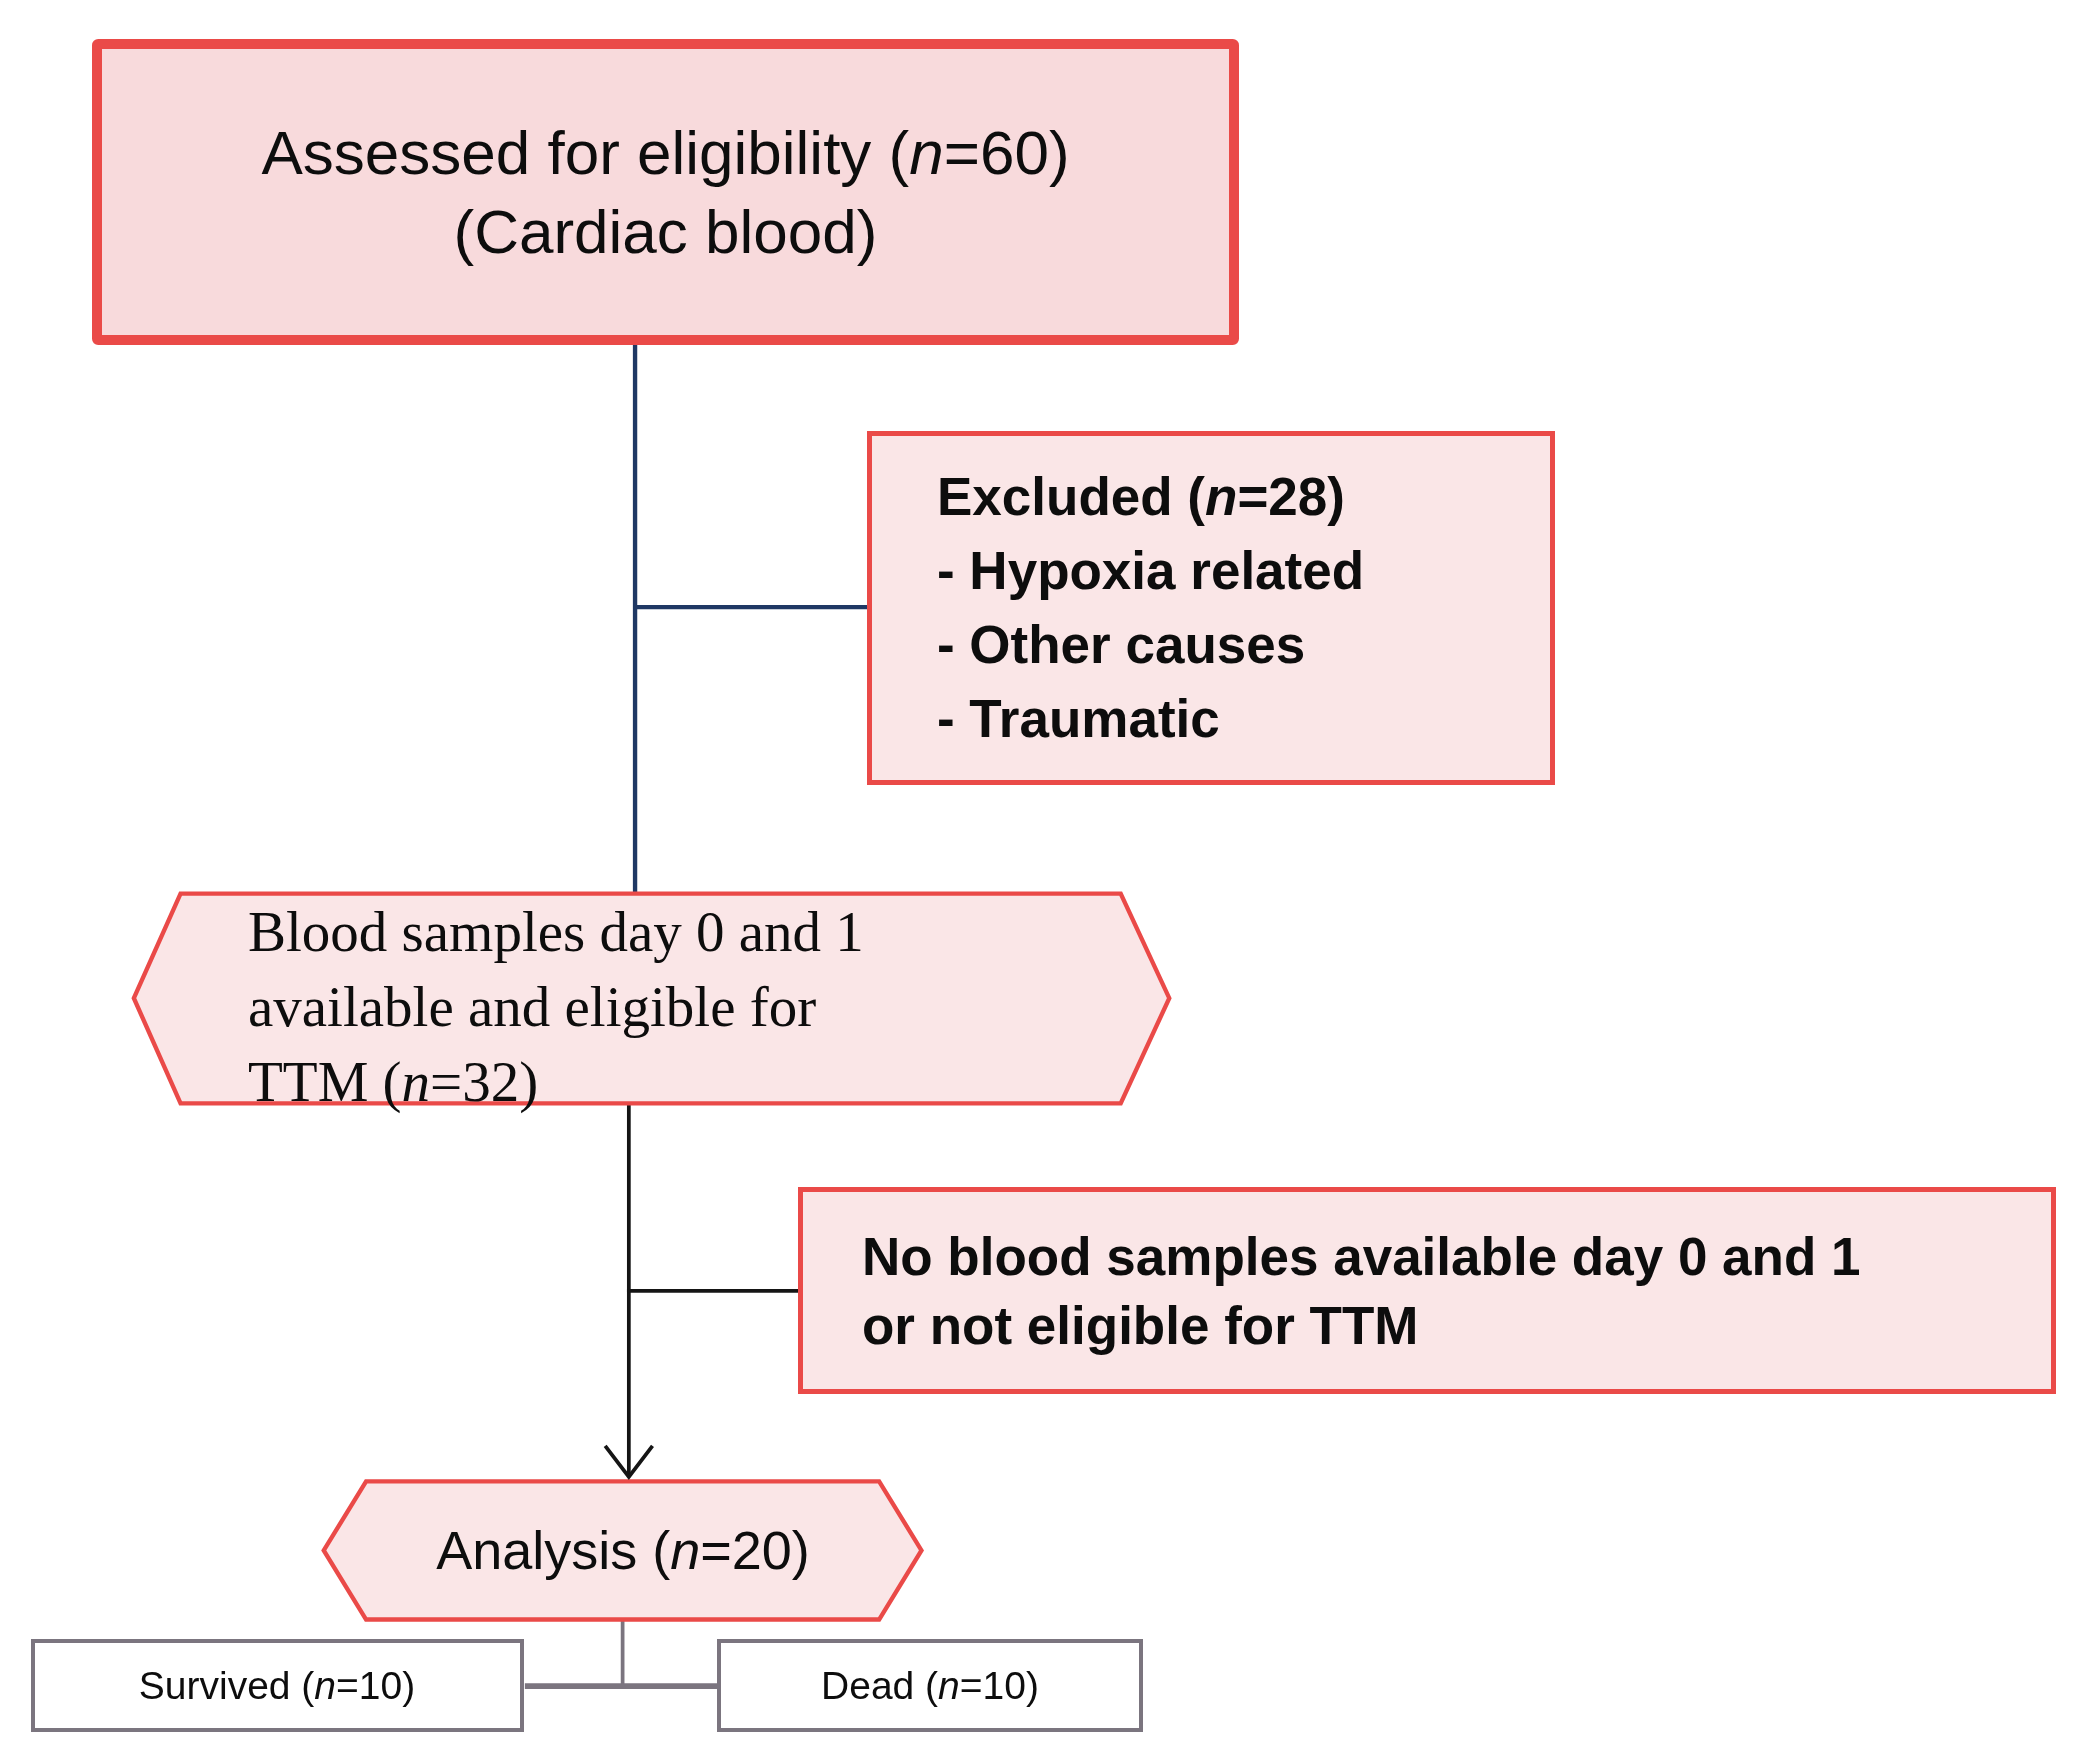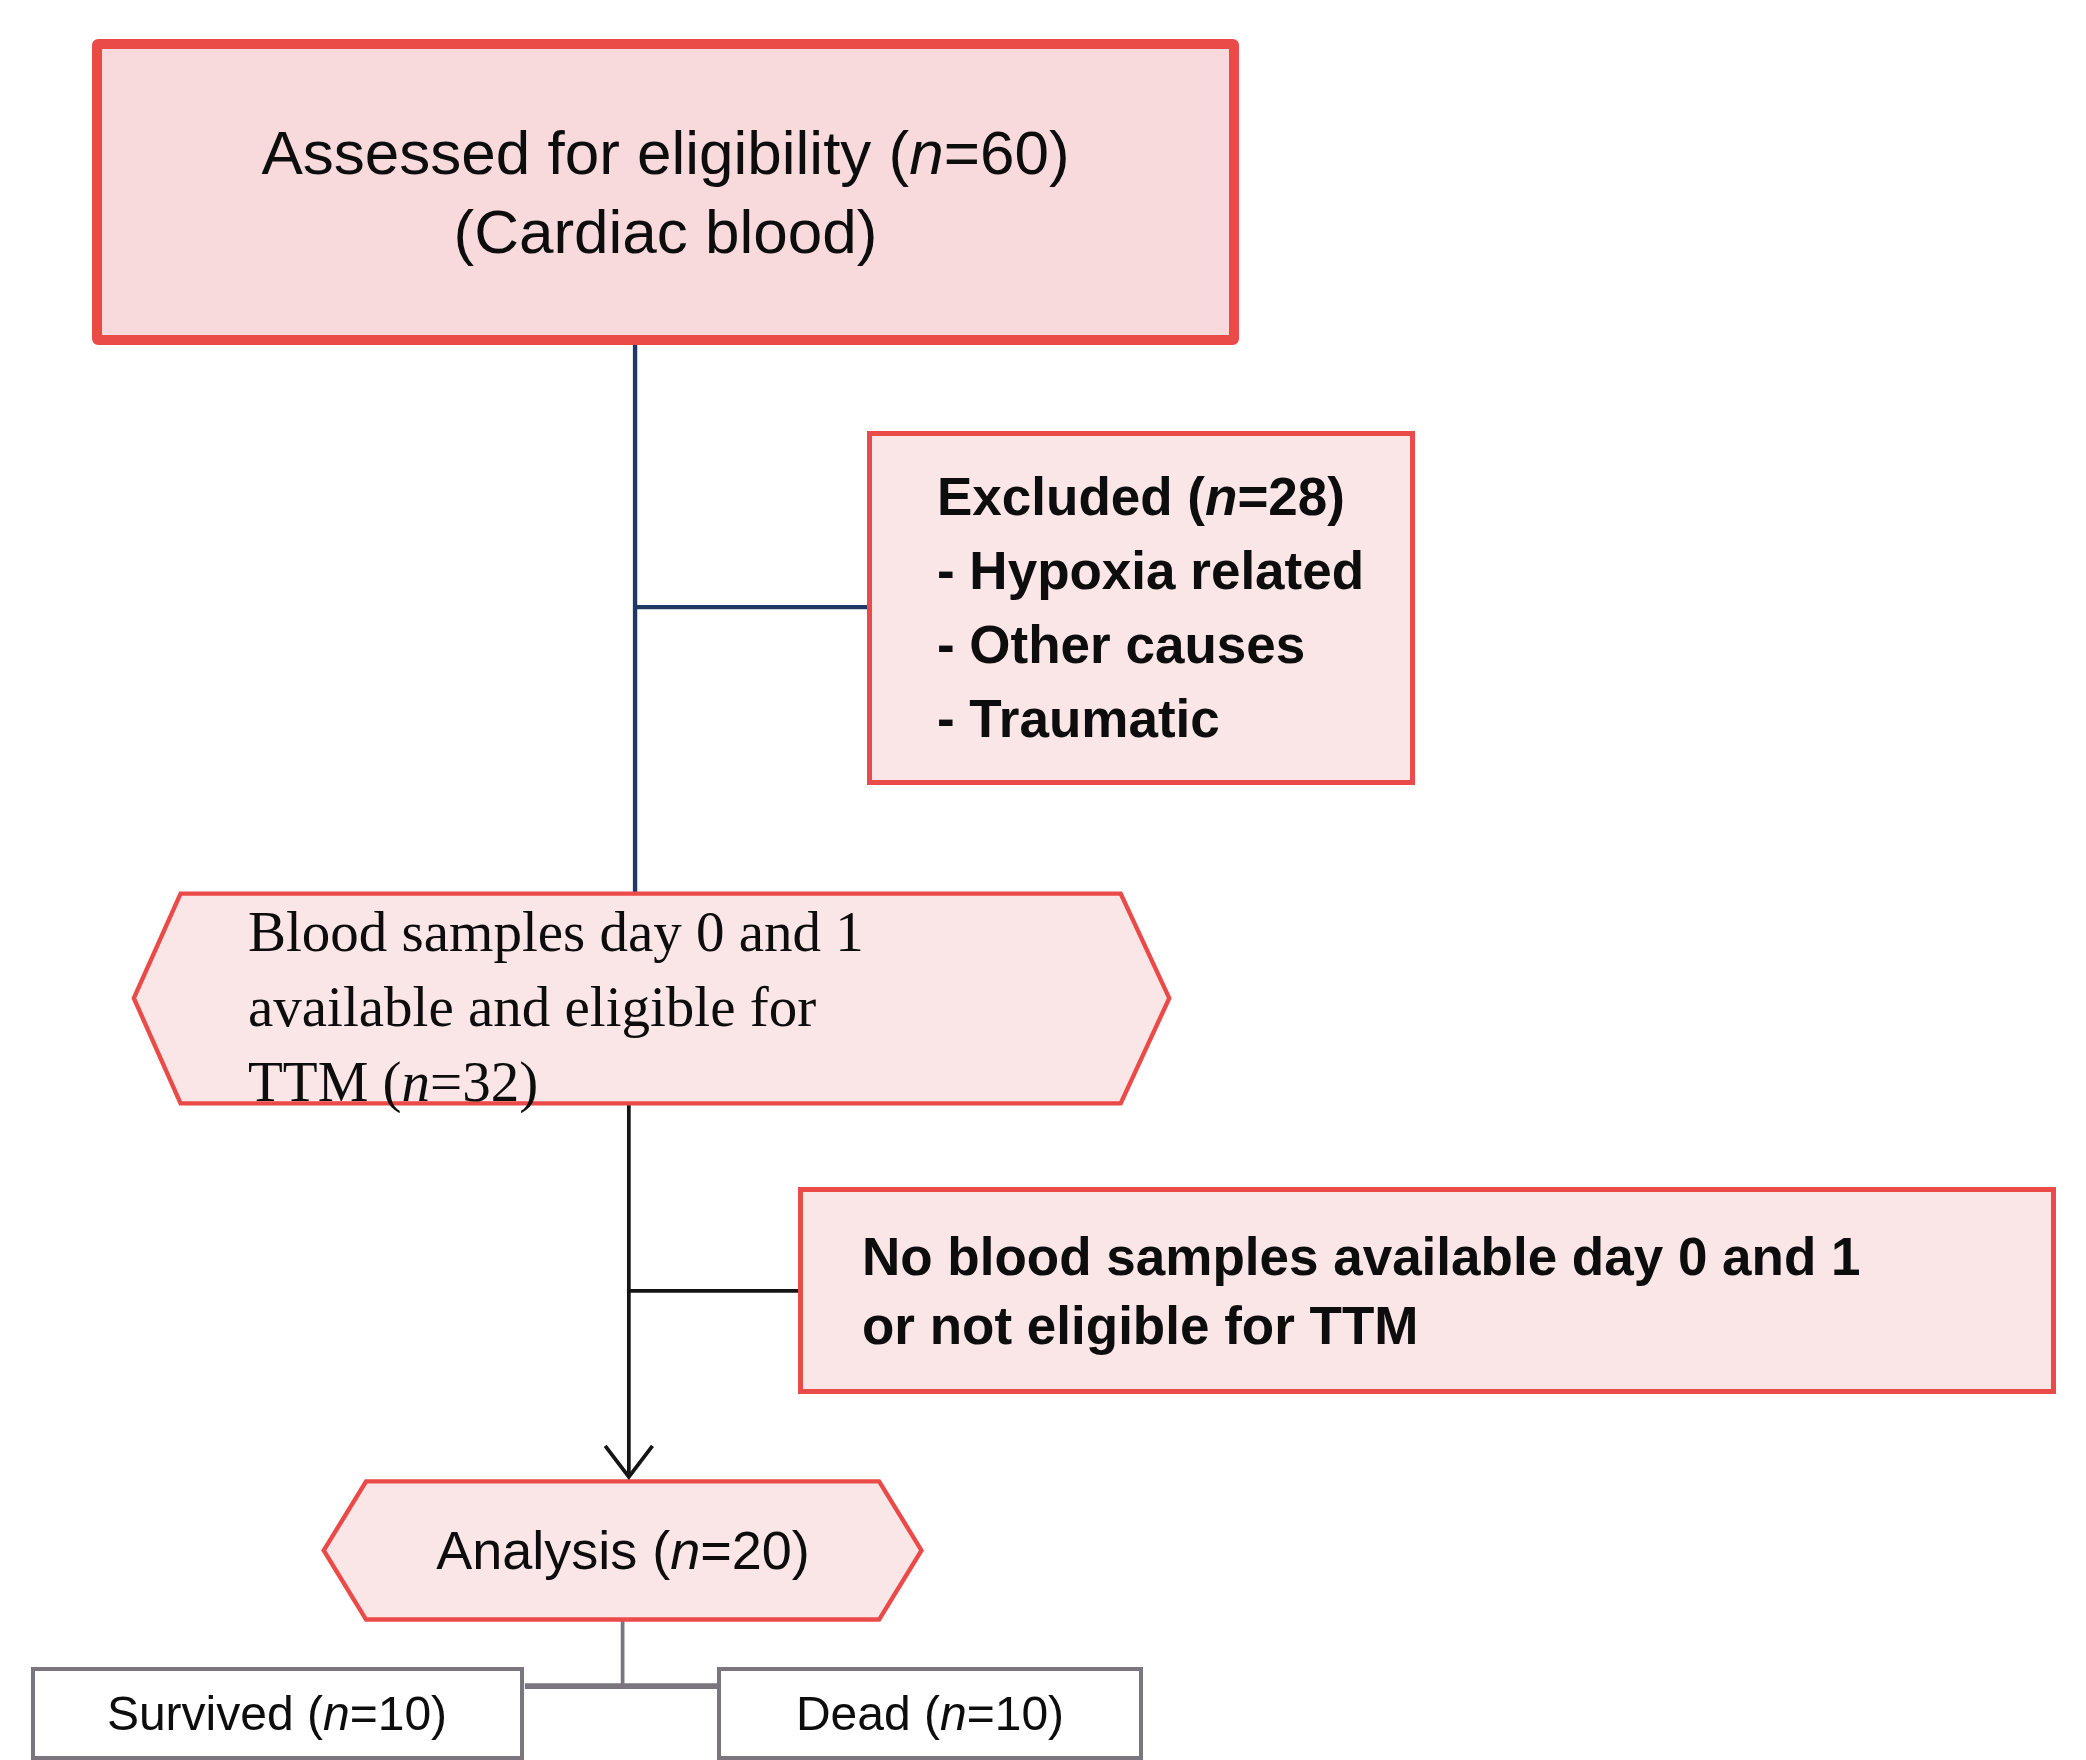--- a/index.html
+++ b/index.html
@@ -45,21 +45,21 @@
     font-size:62px;
     line-height:79px;
     text-align:center;
   }
   .excl{
     background:var(--pink-light);
     border:5px solid var(--red);
     font-weight:bold;
   }
   .excl1{
-    left:867px;top:431px;width:548px;height:354px;
+    left:867px;top:431px;width:688px;height:354px;
     font-size:53px;line-height:74px;
     padding-left:65px;
   }
   .excl2{
     left:798px;top:1187px;width:1258px;height:207px;
     font-size:53px;line-height:69px;
     padding-left:59px;
   }
   .hex-text{position:absolute;}
   .hex1-text{
@@ -69,23 +69,22 @@
   .hex2-text{
     left:324px;top:1516px;width:598px;
     font-size:54px;line-height:68px;
     text-align:center;
   }
   .bottom-box{
     background:var(--bg);
     border:4.4px solid var(--gray);
     align-items:center;
     text-align:center;
-    font-size:48px;
+    font-size:39px;
     line-height:65px;
-    margin-top:28px;
   }
   .survived{left:30.5px;top:1639px;width:493px;height:93px;}
   .dead{left:717px;top:1639px;width:426px;height:93px;}
   i.n{font-style:italic;}
 </style>
 </head>
 <body>
 
 <div class="canvas">
 

